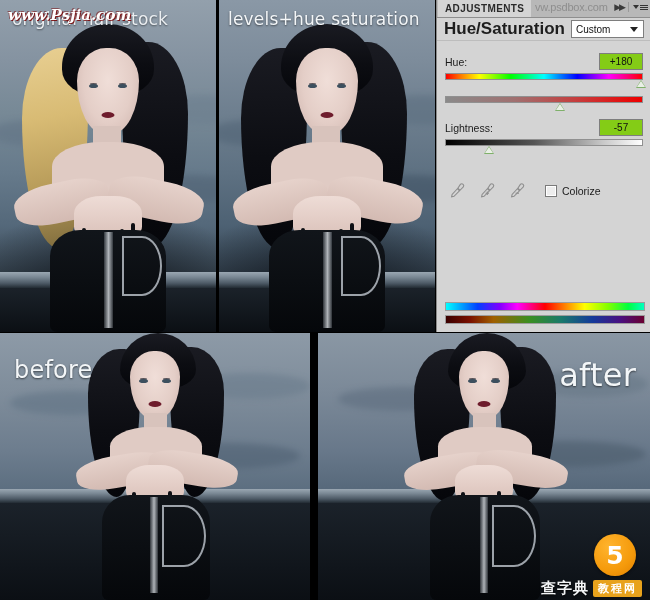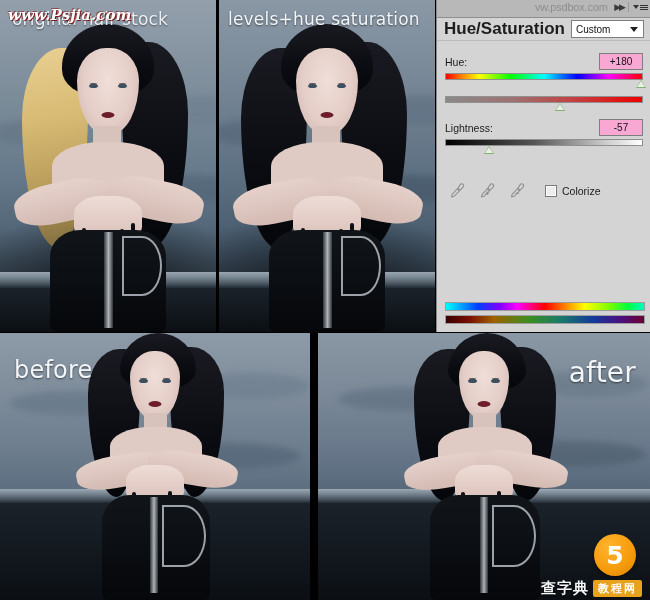--- a/index.html
+++ b/index.html
@@ -90,21 +90,21 @@
   .row-master{display:flex;align-items:center;gap:9px;height:26px;}
   .scrub-icon{width:17px;height:17px;}
   .master-sel{width:82px;height:16px;background:#fff;border:1px solid #7e7e7e;
     display:flex;align-items:center;padding:0 4px;font-size:10px;color:#111;position:relative;}
   .master-sel .cv{position:absolute;right:5px;width:0;height:0;
     border-left:4px solid transparent;border-right:4px solid transparent;border-top:5px solid #222;}
 
   .ctl{margin-top:6px;}
   .ctl-top{display:flex;align-items:center;justify-content:space-between;height:17px;}
   .ctl-label{font-size:10.5px;color:#1a1a1a;}
-  .ctl-val{width:42px;height:15px;background:#f9a8d4;border:1px solid #7e7e7e;
+  .ctl-val{width:42px;height:15px;background:#84cc16;border:1px solid #7e7e7e;
     text-align:center;font-size:10px;color:#111;line-height:15px;}
   .track-wrap{position:relative;height:17px;margin-top:3px;}
   .track{position:absolute;left:0;top:0;width:100%;height:7px;border:1px solid #909090;box-sizing:border-box;}
   .t-hue{background:linear-gradient(90deg,#ff0000 0%,#ff8000 8%,#ffff00 17%,#80ff00 25%,#00ff00 33%,#00ff80 42%,#00ffff 50%,#0080ff 58%,#0000ff 67%,#8000ff 75%,#ff00ff 83%,#ff0080 92%,#ff0000 100%);}
   .t-sat{background:linear-gradient(90deg,#8a8a8a 0%,#a07070 35%,#c44040 65%,#ee0000 100%);}
   .t-lit{background:linear-gradient(90deg,#000000 0%,#555555 45%,#c8c8c8 80%,#ffffff 100%);}
   .knob{position:absolute;top:7px;width:0;height:0;margin-left:-5px;
     border-left:5px solid transparent;border-right:5px solid transparent;
     border-bottom:8px solid #7fb06a;}
   .knob:after{content:"";position:absolute;left:-4px;top:1px;
@@ -215,20 +215,21 @@
         <div class="guard" style="left:122px;top:236px;width:36px;height:56px;border-radius:0 60% 60% 0;"></div>
       </div>
 
       <div class="caption cap-orig">original hair stock</div>
       <div class="watermark-top">www.Psjia.com</div>
     </div>
 
     <div class="panel">
 
       <div class="panel-tabs">
+        <div class="tab-active">ADJUSTMENTS</div>
         <div class="tab-wm">vw.psdbox.com</div>
         <div class="tab-tools">
           <span class="dblarrow">▶▶</span>
           <span class="vline"></span>
           <span class="menuic">
             <span class="tri"></span>
             <span class="lines">
                 <i></i>
                 <i></i>
                 <i></i>
@@ -365,21 +366,21 @@
         <div class="hand" style="left:137px;top:132px;width:58px;height:38px;">
           <div class="nail" style="left:6px;top:27px;"></div>
           <div class="nail" style="left:18px;top:30px;"></div>
           <div class="nail" style="left:30px;top:30px;"></div>
           <div class="nail" style="left:42px;top:26px;"></div>
         </div>
         <div class="dress" style="left:112px;top:162px;width:110px;height:105px;"></div>
         <div class="sword" style="left:162px;top:164px;width:8px;height:96px;"></div>
         <div class="guard" style="left:174px;top:172px;width:40px;height:58px;border-radius:0 60% 60% 0;"></div>
       </div>
-      <div class="caption" style="right:14px;top:23px;font-size:28px;">after</div>
+      <div class="caption" style="right:14px;top:23px;font-size:32px;">after</div>
 
       <div class="badge">5</div>
 
       <div class="footer-wm">
         <div class="fw-row">
           <span class="fw-cn">查字典</span>
           <span class="fw-tag">教程网</span>
         </div>
       </div>
     </div>

